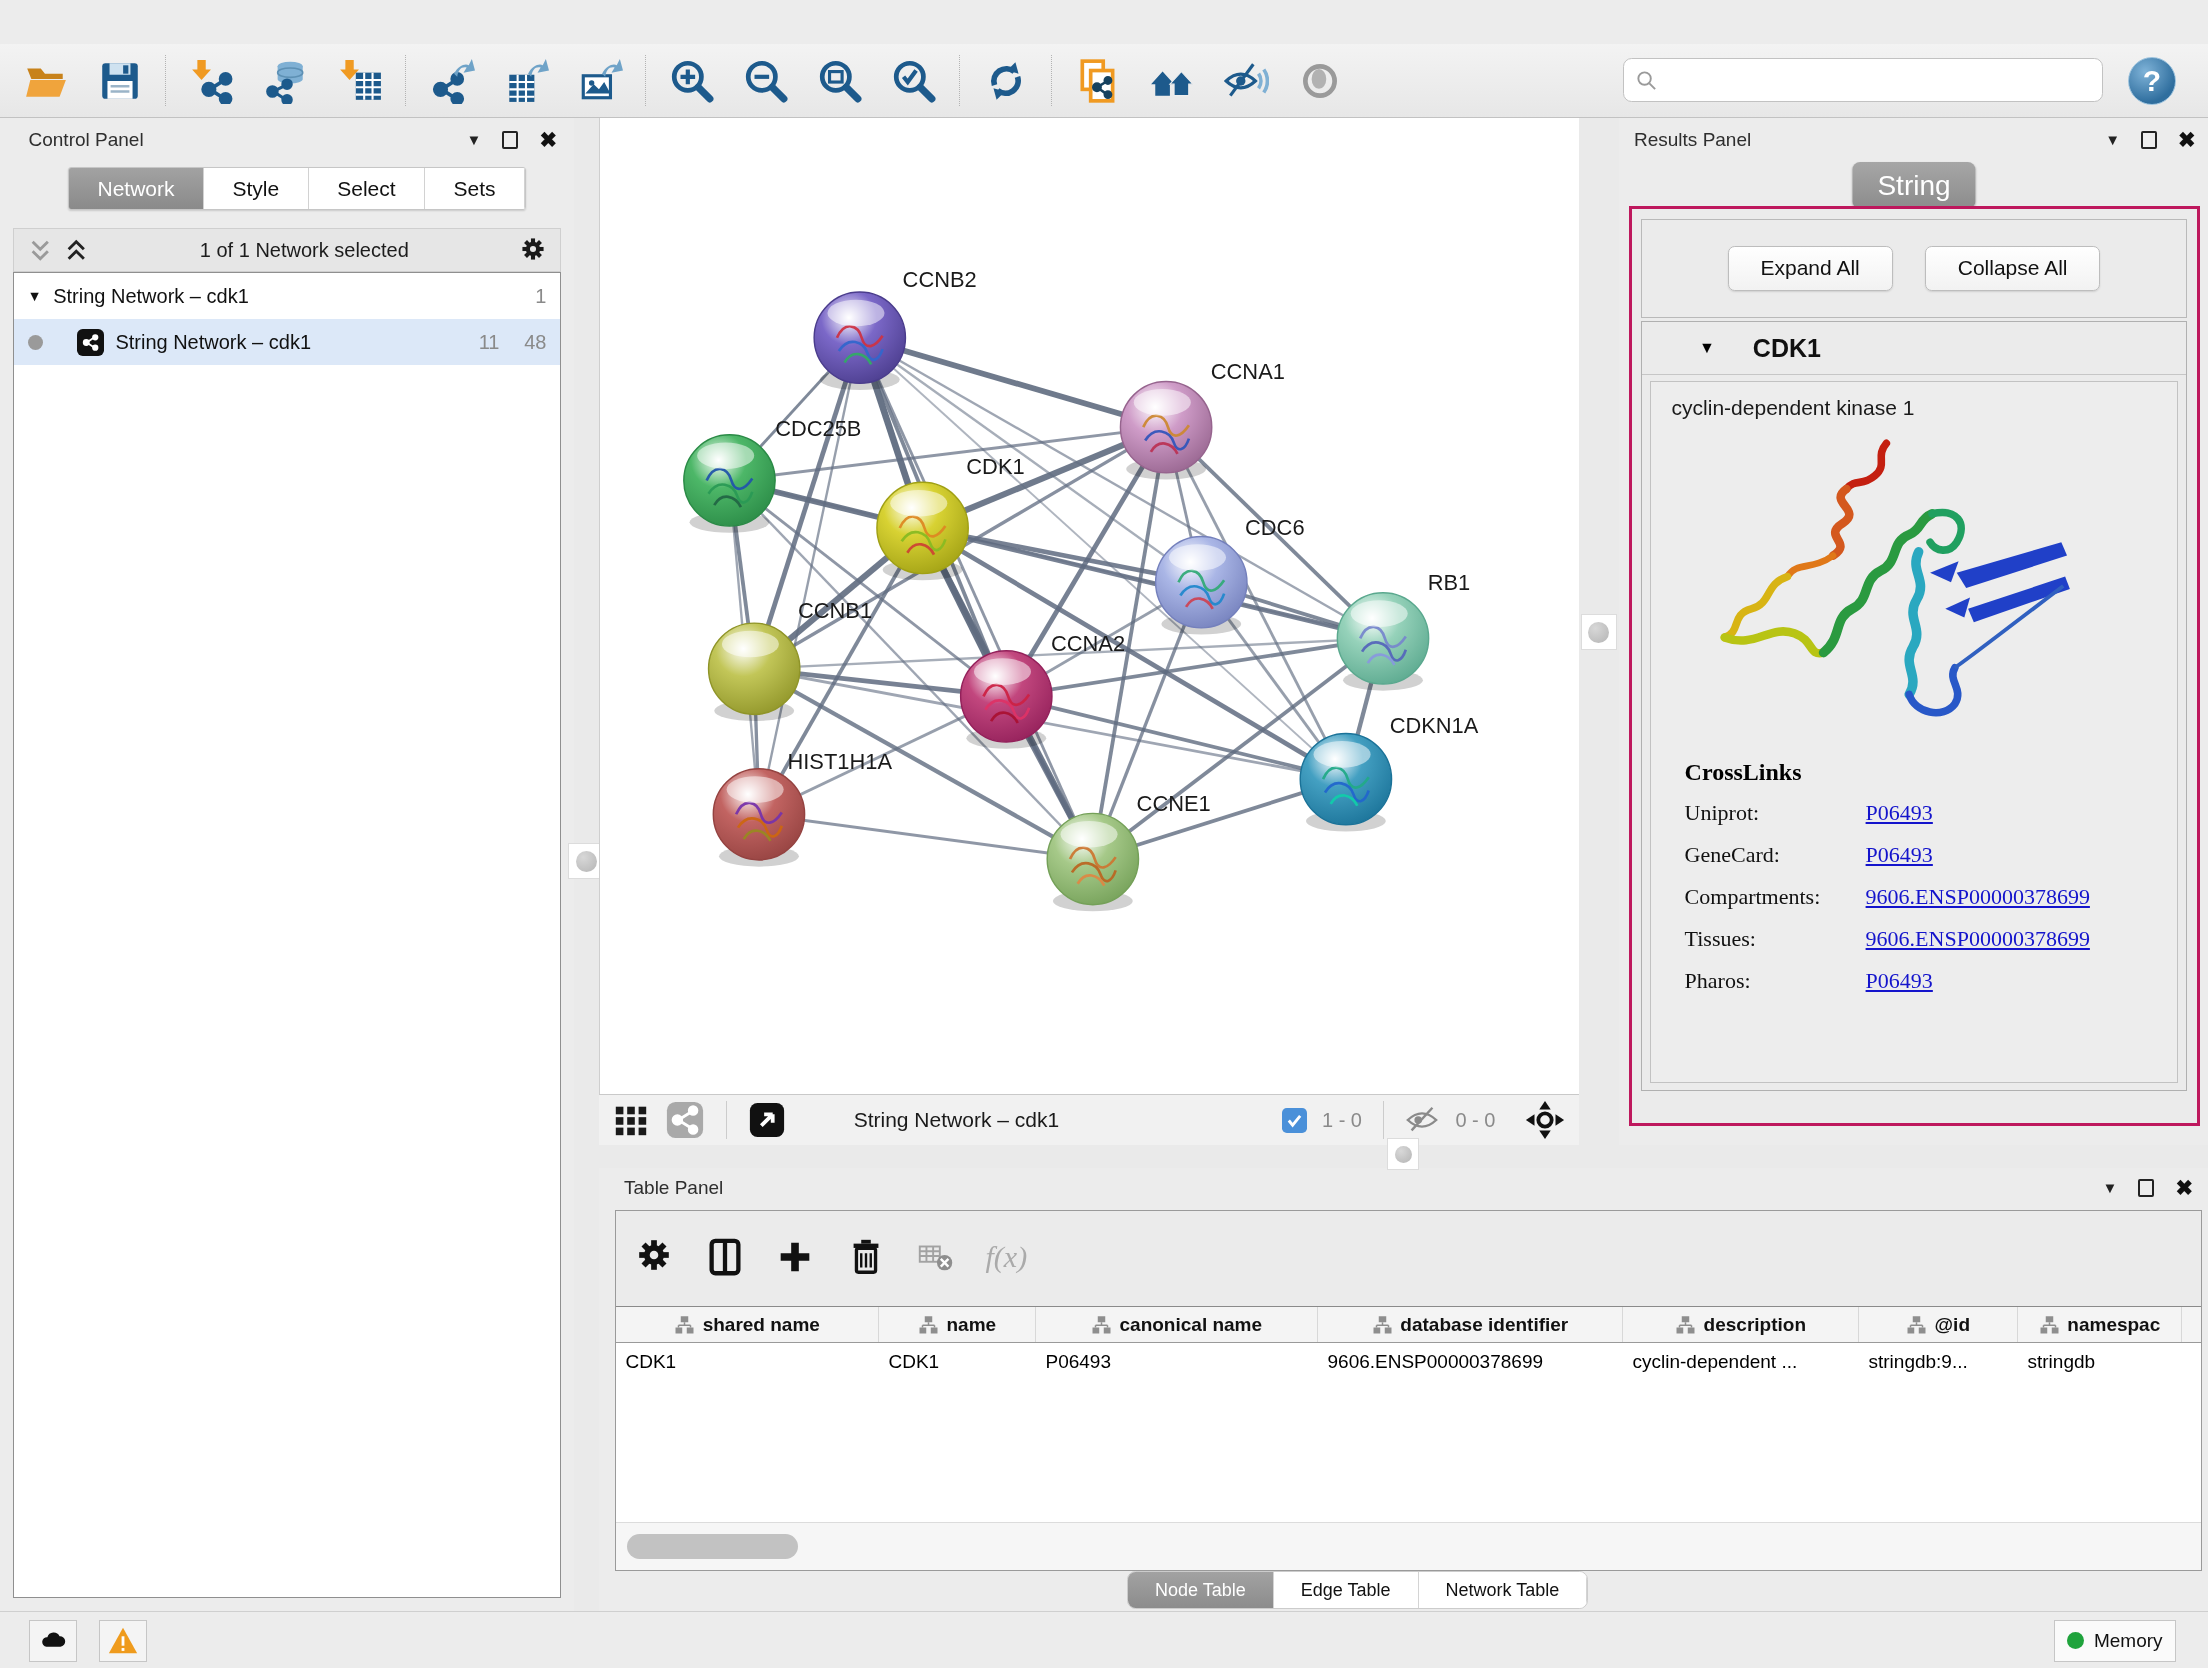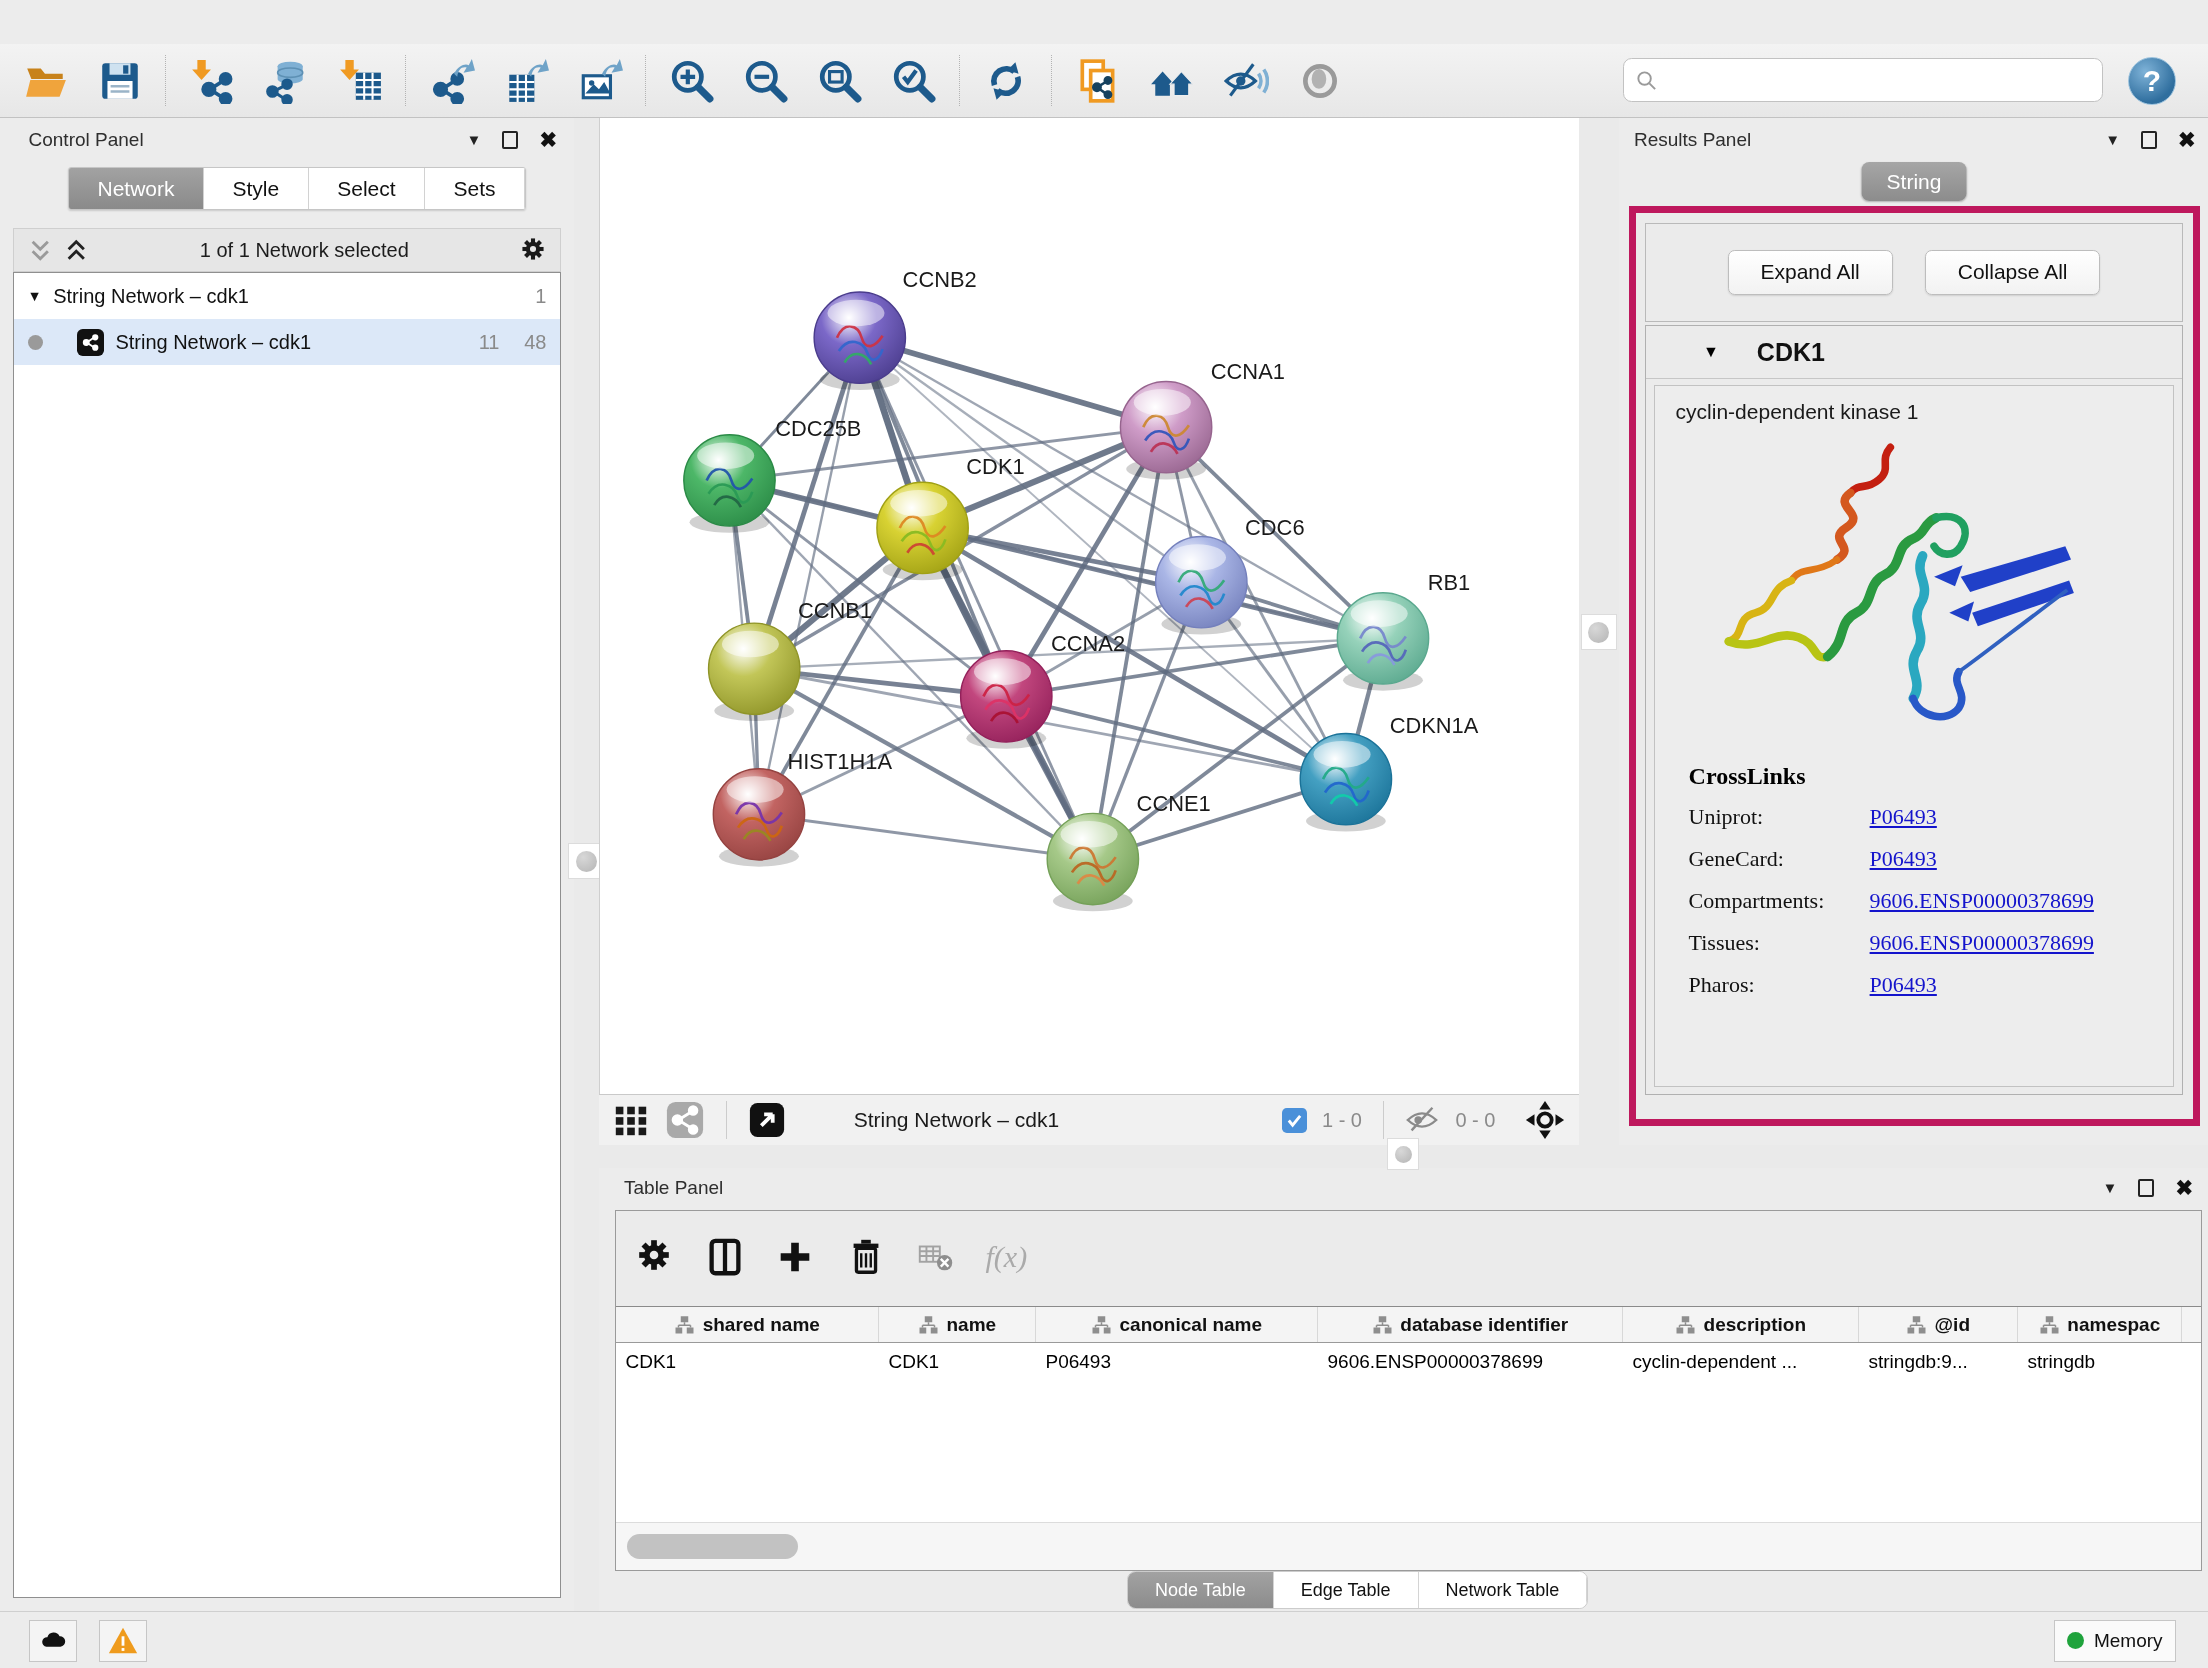--- a/index.html
+++ b/index.html
@@ -68,22 +68,22 @@
     border-top:1px solid #c9c9c9; display:flex; align-items:center; padding:0 13.3px; gap:15px; }
   .nt-sep { width:1px; height:38px; background:#cccccc; margin:0 5.7px; }
   .nt-title { font-size:21px; color:#1a1a1a; margin-left:53px; flex:1; }
   .nt-count { font-size:20px; color:#8a8a8a; }
   .nt-check { width:25px; height:25px; background:#4a90d9; border-radius:4.8px; display:flex; align-items:center; justify-content:center; }
 
   
   .results-panel { position:absolute; left:1619px; top:118px; width:590px; height:1050px; }
   .rp-header { position:absolute; left:15px; right:13.3px; top:9.5px; display:flex; justify-content:space-between; align-items:center; }
   .rp-tab { position:absolute; left:50%; transform:translateX(-50%); top:44px; padding:7.6px 25px;
-    background:linear-gradient(#a6a6a6,#8c8c8c); color:#fff; font-size:21px; border-radius:7.6px; box-shadow:0 1px 1.9px rgba(0,0,0,.25); }
-  .rp-box { position:absolute; left:9.5px; right:9.5px; top:88px; bottom:42px; background:#ebebeb; border:7px solid #be185d; padding:9.5px; }
+    background:linear-gradient(#a6a6a6,#8c8c8c); color:#fff; font-size:28px; border-radius:7.6px; box-shadow:0 1px 1.9px rgba(0,0,0,.25); }
+  .rp-box { position:absolute; left:9.5px; right:9.5px; top:88px; bottom:42px; background:#ebebeb; border:3px solid #be185d; padding:9.5px; }
   .rp-buttons { border:1px solid #b9b9b9; background:#ebebeb; height:99px; display:flex; align-items:center; justify-content:center; gap:32px; }
   .rp-btn { background:linear-gradient(#ffffff,#f2f2f2); border:1px solid #bdbdbd; border-radius:6.7px;
     font-size:21px; color:#111; padding:9.5px 32px; box-shadow:0 1px 1.9px rgba(0,0,0,.12); }
   .rp-entry { margin-top:3.8px; border:1px solid #b0b0b0; background:#ebebeb; height:770px; position:relative; }
   .rp-entry-head { height:53px; display:flex; align-items:center; gap:38px; padding-left:57px; border-bottom:1px solid #c6c6c6; }
   .rp-entry-name { font-size:25px; font-weight:bold; color:#111; }
   .rp-inner { position:absolute; left:7.6px; right:7.6px; top:59px; bottom:7.6px; border:1px solid #c2c2c2; background:#ededed; }
   .rp-desc { font-size:21px; color:#1a1a1a; padding:13.3px 0 0 21px; }
   .crosslinks { position:absolute; left:34px; top:377px; font-family:"Liberation Serif", serif; }
   .cl-title { font-size:24px; font-weight:bold; color:#000; margin-bottom:13.3px; }

